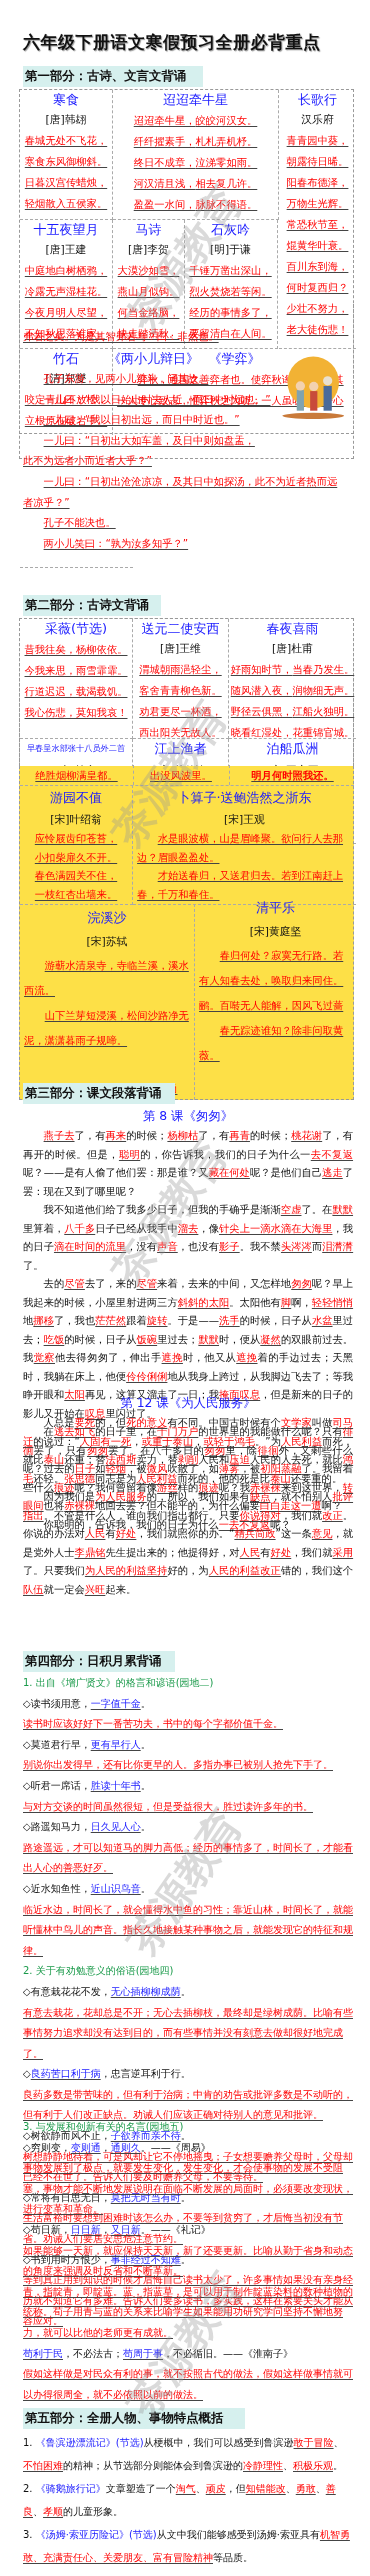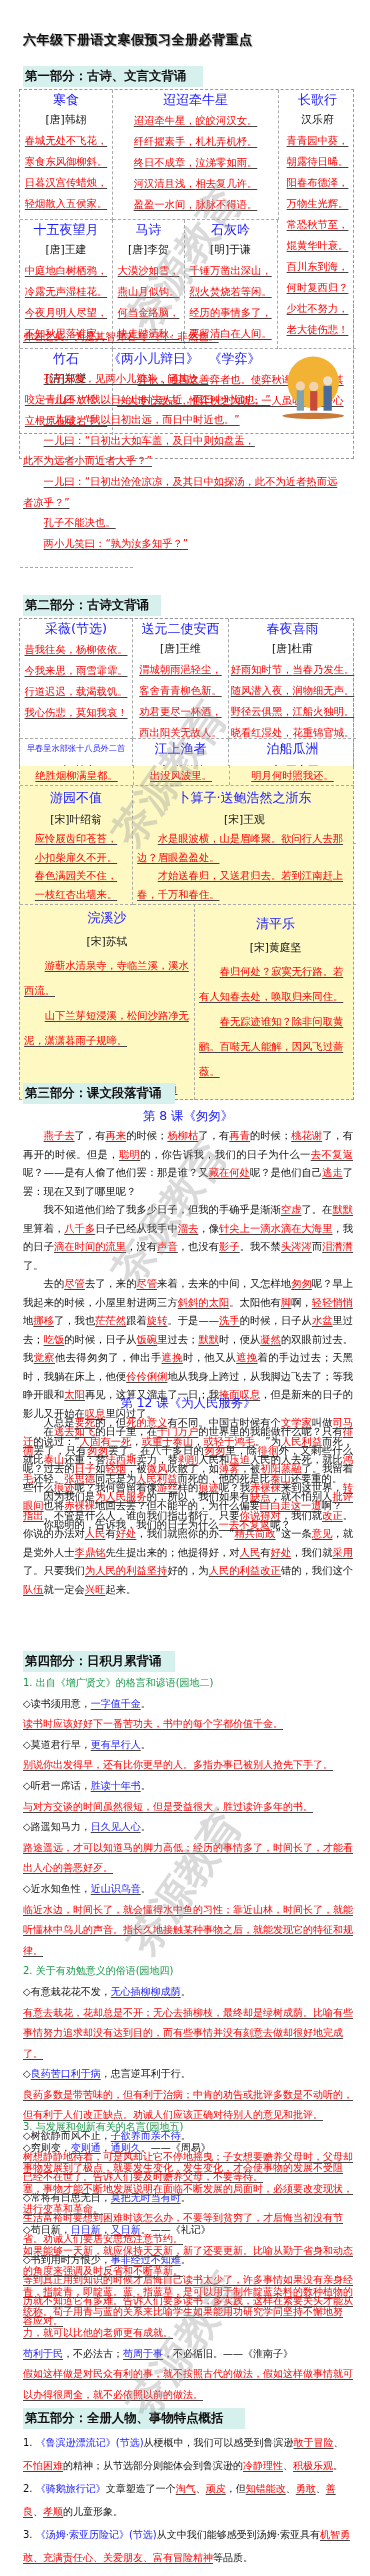--- a/index.html
+++ b/index.html
@@ -1,20 +1,20 @@
 <!DOCTYPE html>
 <html style="font-size:8.2px"><head>
 <meta charset="utf-8">
 <style>
   * { box-sizing: border-box; margin: 0; padding: 0; }
   html, body { width: 371px; background: #ffffff; }
   body { font-family: "DejaVu Sans", "Liberation Sans", sans-serif; color: #111; position: relative; height: 3148px; overflow: hidden; }
   .page { position: relative; width: 371px; height: 3148px; }
   .abs { position: absolute; }
-  .title { left: 23px; top: 31px; font-size: 13px; font-weight: bold; letter-spacing: 0.5px; color: #111; text-shadow: 1px 1px 1px #999; white-space: nowrap; }
+  .title { left: 23px; top: 31px; font-size: 17px; font-weight: bold; letter-spacing: 0.5px; color: #111; text-shadow: 1px 1px 1px #999; white-space: nowrap; }
   .sec { background: #d6f0ee; font-family: "DejaVu Serif", "Liberation Serif", serif; font-weight: bold; font-size: 12.4px; height: 20.6px; line-height: 20.6px; padding-left: 2.1px; white-space: nowrap; color: #111; }
   .box { border: 0.5px dashed #999; }
   .cell { position: absolute; border-right: 0.5px dashed #aaa; border-bottom: 0.5px dashed #aaa; text-align: center; overflow: hidden; }
   .ptitle { color: #1a1aff; font-size: 13px; line-height: 19.6px; white-space: nowrap; }
   .pauthor { color: #111; font-size: 10.8px; line-height: 20.6px; white-space: nowrap; }
   .pline { font-size: 10.3px; line-height: 21px; white-space: nowrap; }
   .r { color: #ff0000; text-decoration: underline; text-decoration-color: #444; text-underline-offset: 1.5px; }
   .b { color: #1a1aff; }
   .bu { color: #1a1aff; text-decoration: underline; text-decoration-color: #444; text-underline-offset: 1.5px; }
   .g { color: #1a9a4a; }
@@ -191,24 +191,24 @@
 
     <div class="cell" style="left:209px; top:120px; width:127px; height:105px; border-right:none;">
       <div class="ptitle">泊船瓜洲</div>
       <div class="pauthor" style="line-height:23px;">[宋]王安石</div>
       <div class="pline r" style="line-height:20.6px;">京口瓜洲一水间，</div>
       <div class="pline r" style="line-height:20.6px;">钟山只隔数重山。</div>
       <div class="pline r" style="line-height:20.6px;">春风又绿江南岸，</div>
     </div>
   </div>
 
-  <div class="abs" style="left:19px; top:766px; width:335px; height:334px; background:#fef9c3; border-left:0.5px dashed #999; border-right:0.5px dashed #999; border-bottom:0.5px dashed #999;">
+  <div class="abs" style="left:19px; top:766px; width:335px; height:334px; background:#fde047; border-left:0.5px dashed #999; border-right:0.5px dashed #999; border-bottom:0.5px dashed #999;">
     <div class="pline r" style="position:absolute; left:0; top:-1px; width:113px; text-align:center; line-height:20.6px;">绝胜烟柳满皇都。</div>
     <div class="pline r" style="position:absolute; left:113px; top:-1px; width:96px; text-align:center; line-height:20.6px;">出没风波里。</div>
-    <div class="pline r" style="position:absolute; left:209px; top:-1px; width:127px; text-align:center; line-height:20.6px;">明月何时照我还。</div>
+    <div class="pline r" style="position:absolute; left:209px; top:-1px; width:127px; text-align:center; line-height:20.6px;font-weight:bold;">明月何时照我还。</div>
     <div style="position:absolute; left:0; top:18.5px; width:334px; border-top:0.5px dashed #aaa;"></div>
     <div style="position:absolute; left:113px; top:-1px; height:19.6px; border-left:0.5px dashed #aaa;"></div>
     <div style="position:absolute; left:209px; top:-1px; height:19.6px; border-left:0.5px dashed #aaa;"></div>
 
     <div class="cell" style="left:0; top:18.5px; width:113px; height:120px; border-bottom:0.5px dashed #aaa;">
       <div class="ptitle" style="line-height:26px;">游园不值</div>
       <div class="pauthor" style="line-height:18.5px;">[宋]叶绍翁</div>
       <div class="pline r" style="line-height:18.5px;">应怜屐齿印苍苔，</div>
       <div class="pline r" style="line-height:18.5px;">小扣柴扉久不开。</div>
       <div class="pline r" style="line-height:18.5px;">春色满园关不住，</div>
@@ -226,27 +226,27 @@
 
     <div class="cell" style="left:0; top:138px; width:175px; height:196px; border-bottom:none; text-align:left; padding:0 4.1px;">
       <div class="ptitle" style="line-height:27px; text-align:center;">浣溪沙</div>
       <div class="pauthor" style="line-height:21.6px; text-align:center;">[宋]苏轼</div>
       <div class="pline r" style="line-height:25px; text-indent:2em;">游蕲水清泉寺，寺临兰溪，溪水</div>
       <div class="pline r" style="line-height:25px;">西流。</div>
       <div class="pline r" style="line-height:25px; text-indent:2em;">山下兰芽短浸溪，松间沙路净无</div>
       <div class="pline r" style="line-height:25px;">泥，潇潇暮雨子规啼。</div>
     </div>
 
-    <div class="cell" style="left:175px; top:144px; width:161px; height:196px; border-right:none; border-bottom:none; text-align:left; padding:0 4.1px;">
+    <div class="cell" style="left:175px; top:128px; width:161px; height:196px; border-right:none; border-bottom:none; text-align:left; padding:0 4.1px;">
       <div class="ptitle" style="line-height:27px; text-align:center;">清平乐</div>
       <div class="pauthor" style="line-height:21.6px; text-align:center;">[宋]黄庭坚</div>
       <div class="pline r" style="line-height:25px; text-indent:2em;">春归何处？寂寞无行路。若</div>
       <div class="pline r" style="line-height:25px;">有人知春去处，唤取归来同住。</div>
+      <div class="pline r" style="line-height:25px;">鹂。百啭无人能解，因风飞过蔷</div>
       <div class="pline r" style="line-height:25px; text-indent:2em;">春无踪迹谁知？除非问取黄</div>
-      <div class="pline r" style="line-height:25px;">鹂。百啭无人能解，因风飞过蔷</div>
       <div class="pline r" style="line-height:25px;">薇。</div>
     </div>
   </div>
   <div class="abs" style="left:23px; top:1078px; width:170px;">
     <div class="pline r" style="line-height:20.6px; text-indent:2em;">谁道人生无再少？门前流水尚</div>
   </div>
 
   <div class="abs sec" style="left:23px; top:1083px; width:152px;">第三部分：课文段落背诵</div>
   <div class="abs lesson" style="left:23px; top:1107px; width:330px;">第 8 课《匆匆》</div>
 

